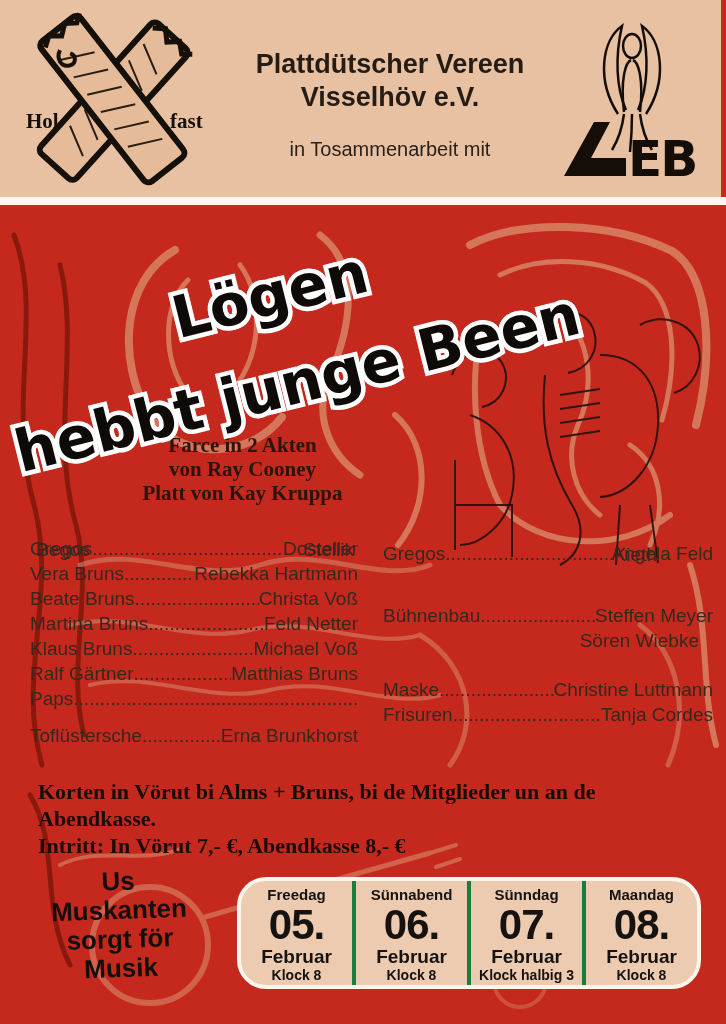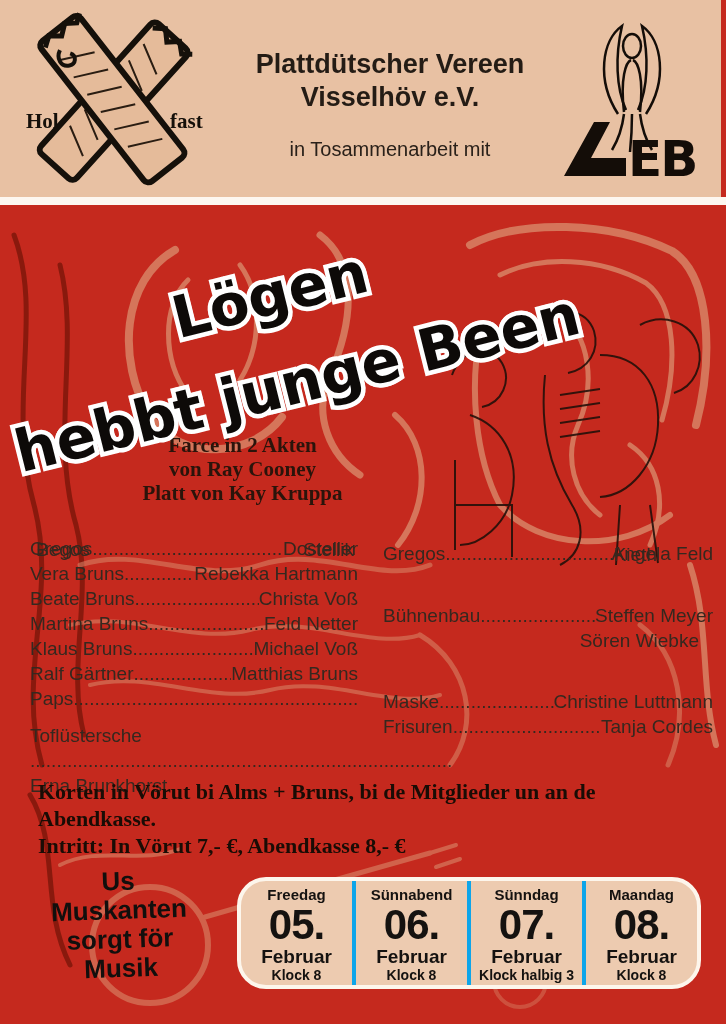--- a/index.html
+++ b/index.html
@@ -33,43 +33,43 @@
   .farce{position:absolute;left:95px;top:228px;width:295px;text-align:center;z-index:4;
          font-family:"Liberation Serif",serif;font-weight:bold;font-size:21px;
          line-height:24px;color:#2a140b;}
   
   .cast{position:absolute;z-index:4;font-size:19px;line-height:25px;color:#35281f;}
   .cast-left{left:30px;top:331px;width:328px;}
   .cast-right{left:383px;top:336px;width:330px;}
   .cast-row{display:flex;align-items:baseline;white-space:nowrap;position:relative;}
   .cast-row .dots{flex:1 1 auto;overflow:hidden;white-space:nowrap;min-width:8px;}
   .cast-row.ralign{justify-content:flex-end;padding-right:14px;}
-  .gap10{margin-top:12px;flex-direction:column;}
+  .gap10{margin-top:12px;}
   .gap24{margin-top:37px;}
-  .gap20{margin-top:36px;}
+  .gap20{margin-top:24px;}
   .ghost{position:absolute;top:1px;color:#35281f;}
   .ghost.g-left{left:6px;}
   .ghost.g-right{right:4px;}
   .ghost.g-regie{right:56px;}
   
   .tickets{position:absolute;left:38px;top:573px;width:672px;z-index:4;
            font-family:"Liberation Serif",serif;font-weight:bold;font-size:22px;
            line-height:27px;color:#190c05;}
   
   .venue{position:absolute;left:180px;top:630px;width:530px;text-align:center;z-index:4;
          font-weight:bold;font-size:21px;letter-spacing:-0.3px;color:#16100c;}
   
   .musik{position:absolute;left:22px;top:662px;width:195px;text-align:center;z-index:4;
          font-weight:bold;font-size:26px;line-height:29px;color:#120f0d;transform:rotate(-2deg);}
   
   .dates{position:absolute;left:237px;top:672px;width:464px;height:112px;z-index:4;
          background:#edcbb0;border:4px solid #fdf6ec;border-radius:29px;
          display:flex;box-sizing:border-box;}
   .date-cell{flex:1 1 0;text-align:center;padding-top:5px;color:#151210;overflow:hidden;}
-  .date-cell + .date-cell{border-left:4px solid #0ea5e9;}
+  .date-cell + .date-cell{border-left:4px solid #15803d;}
   .d-day{font-weight:bold;font-size:15px;line-height:18px;}
   .d-num{font-weight:bold;font-size:42px;line-height:42px;letter-spacing:-1px;}
   .d-mon{font-weight:bold;font-size:19px;line-height:21px;}
   .d-time{font-weight:bold;font-size:14px;line-height:17px;}
   
   .logo-word{font-family:"Liberation Serif",serif;font-weight:bold;}
 </style>
 </head>
 <body>
 

